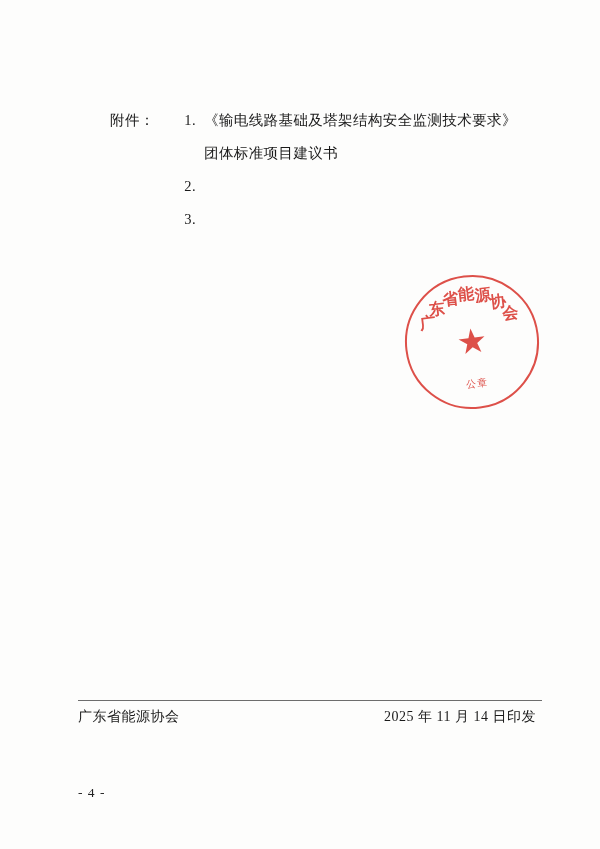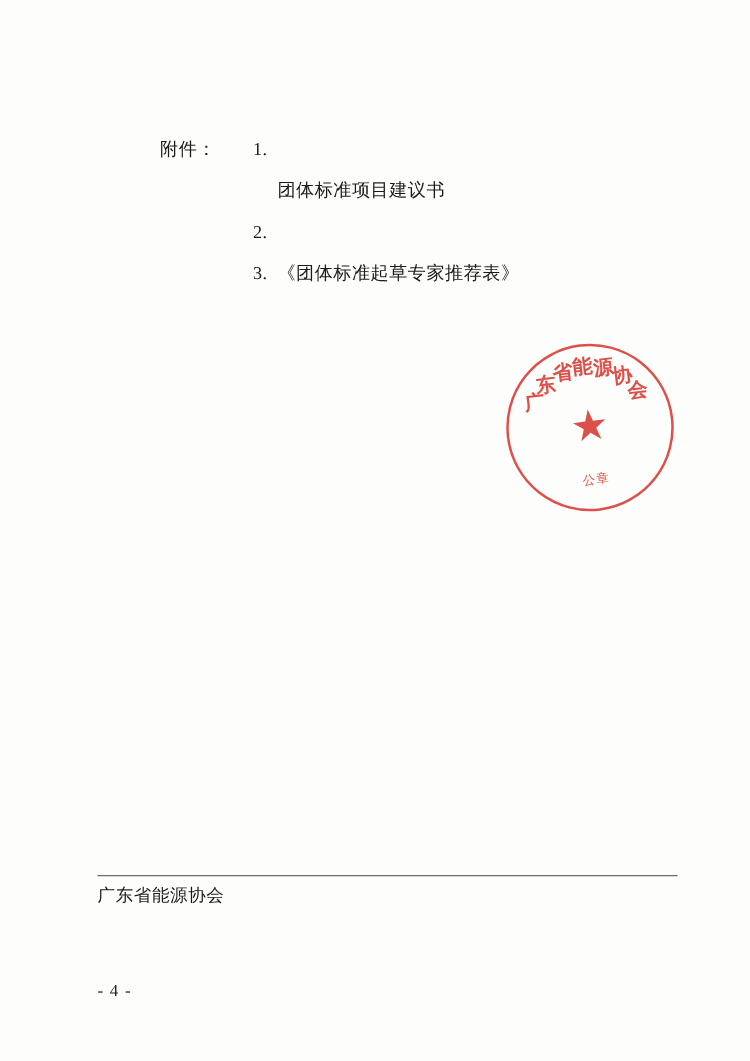--- a/index.html
+++ b/index.html
@@ -29,21 +29,20 @@
     top: 104px;
     width: 430px;
   }
   .att-row {
     display: flex;
     align-items: flex-start;
     font-size: 14.5px;
     line-height: 33px;
     letter-spacing: 0.4px;
     white-space: nowrap;
-    margin-left: 18px;
   }
   .att-label {
     width: 68px;
     flex: 0 0 68px;
     font-size: 14.5px;
   }
   .att-num {
     width: 26px;
     flex: 0 0 26px;
     text-align: right;
@@ -173,35 +172,35 @@
 </head>
 <body>
 
 <div class="page">
 
   <div class="attachments">
 
     <div class="att-row">
       <span class="att-label">附件：</span>
       <span class="att-num">1.</span>
+      <span class="att-text">《输电线路基础及塔架结构安全监测技术要求》</span>
     </div>
     <div class="att-row att-cont">
       <span class="att-num"></span>
       <span class="att-text">团体标准项目建议书</span>
     </div>
 
     <div class="att-row">
       <span class="att-label"></span>
       <span class="att-num">2.</span>
     </div>
 
     <div class="att-row">
       <span class="att-label"></span>
       <span class="att-num">3.</span>
-      <span class="att-text">《团体标准起草专家推荐表》</span>
     </div>
 
   </div>
 
   <div class="sign-block">
 
     <div class="seal">
       <div class="seal-inner"></div>
       <div class="seal-text-top">
         <span style="transform: rotate(-60deg) translateY(-48px) rotate(60deg);">广</span>
@@ -214,17 +213,18 @@
       </div>
       <div class="seal-star">★</div>
       <div class="seal-bottom">公章</div>
     </div>
   </div>
 
   <div class="footer-rule"></div>
 
   <div class="footer">
     <span class="footer-left">广东省能源协会</span>
+    <span class="footer-right">2025 年 11 月 14 日印发</span>
   </div>
 
   <div class="page-number">- 4 -</div>
 
 </div>
 
 </body></html>

